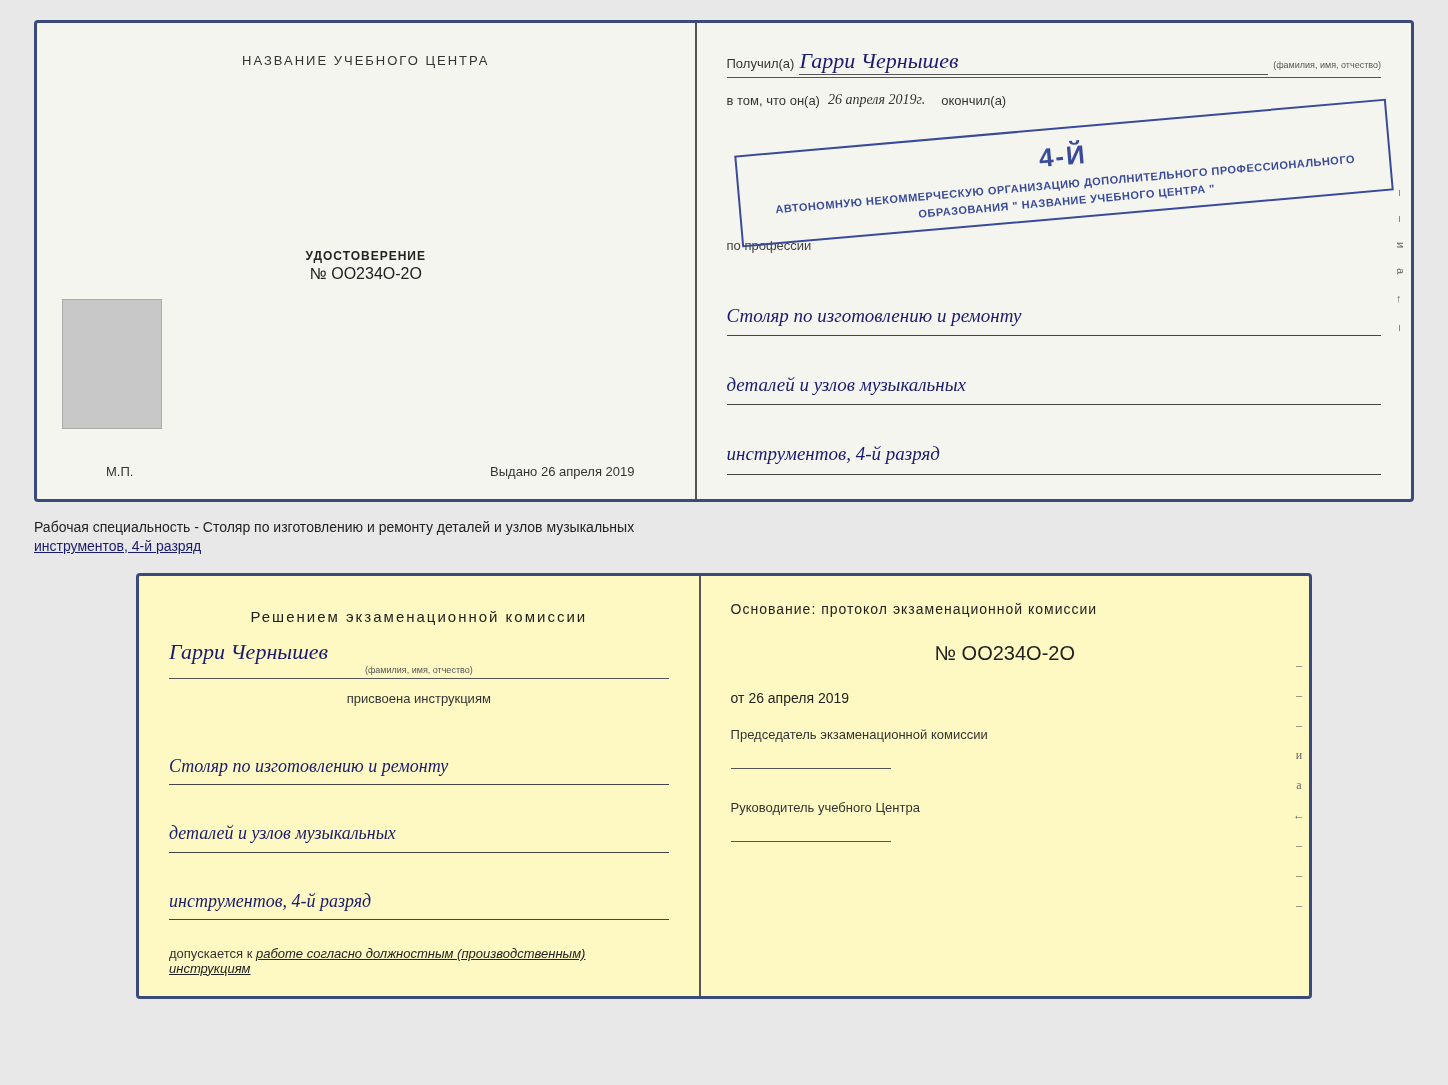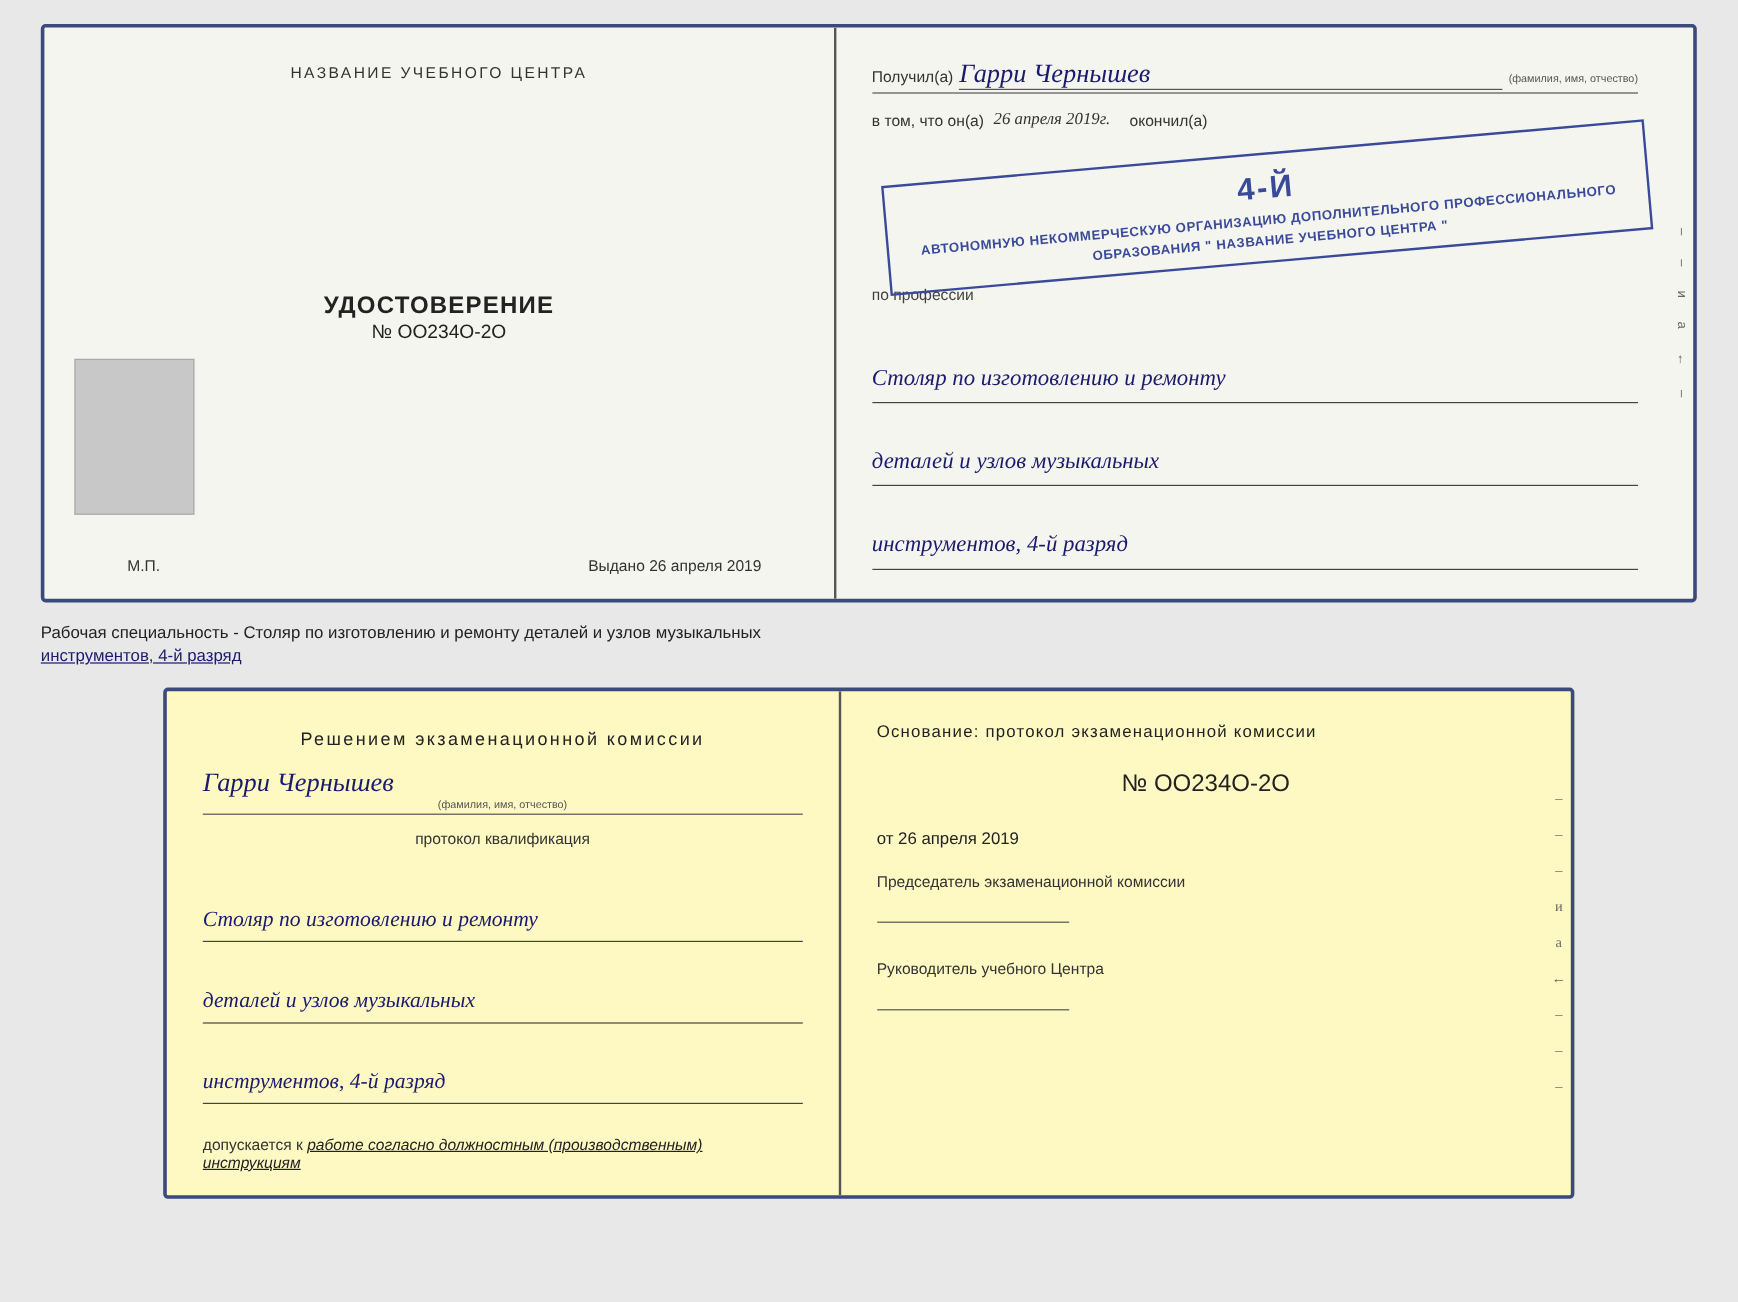--- a/index.html
+++ b/index.html
@@ -33,21 +33,21 @@
       display: flex;
       flex-direction: column;
       align-items: center;
       justify-content: space-between;
       min-height: 380px;
       position: relative;
     }
 
     .diploma-right {
       width: 52%;
-      padding: 25px 46px 20px 30px;
+      padding: 25px 30px 20px 30px;
       display: flex;
       flex-direction: column;
       gap: 14px;
       position: relative;
     }
 
     .center-title {
       font-size: 13px;
       letter-spacing: 2px;
       text-align: center;
@@ -55,21 +55,21 @@
       font-family: Arial, sans-serif;
       font-weight: normal;
       text-transform: uppercase;
     }
 
     .udostoverenie-block {
       text-align: center;
     }
 
     .udostoverenie-label {
-      font-size: 20px;
+      font-size: 12px;
       font-family: Arial, sans-serif;
       font-weight: bold;
       text-transform: uppercase;
       letter-spacing: 1px;
       color: #222;
     }
 
     .udostoverenie-number {
       font-size: 16px;
       font-family: Arial, sans-serif;
@@ -446,21 +446,21 @@
 <div class="diploma-bottom">
 
   <div class="diploma-bottom-left">
     <div class="reshenie-title">Решением  экзаменационной  комиссии</div>
 
     <div class="bottom-name-block">
       <div class="bottom-handwritten-name">Гарри Чернышев</div>
       <div class="fio-note" style="text-align:center;display:block;">(фамилия, имя, отчество)</div>
     </div>
 
-    <div class="prisvoyena-label">протокол квалификация</div>
+    <div class="prisvoyena-label">присвоена инструкциям</div>
 
     <div class="bottom-profession">
       <span class="underline-text">Столяр по изготовлению и ремонту</span>
       <span class="underline-text">деталей и узлов музыкальных</span>
       <span class="underline-text">инструментов, 4-й разряд</span>
     </div>
 
     <div class="dopuskaetsya-line">
       <span>допускается к</span>
       <span class="dopuskaetsya-italic">работе согласно должностным (производственным) инструкциям</span>

